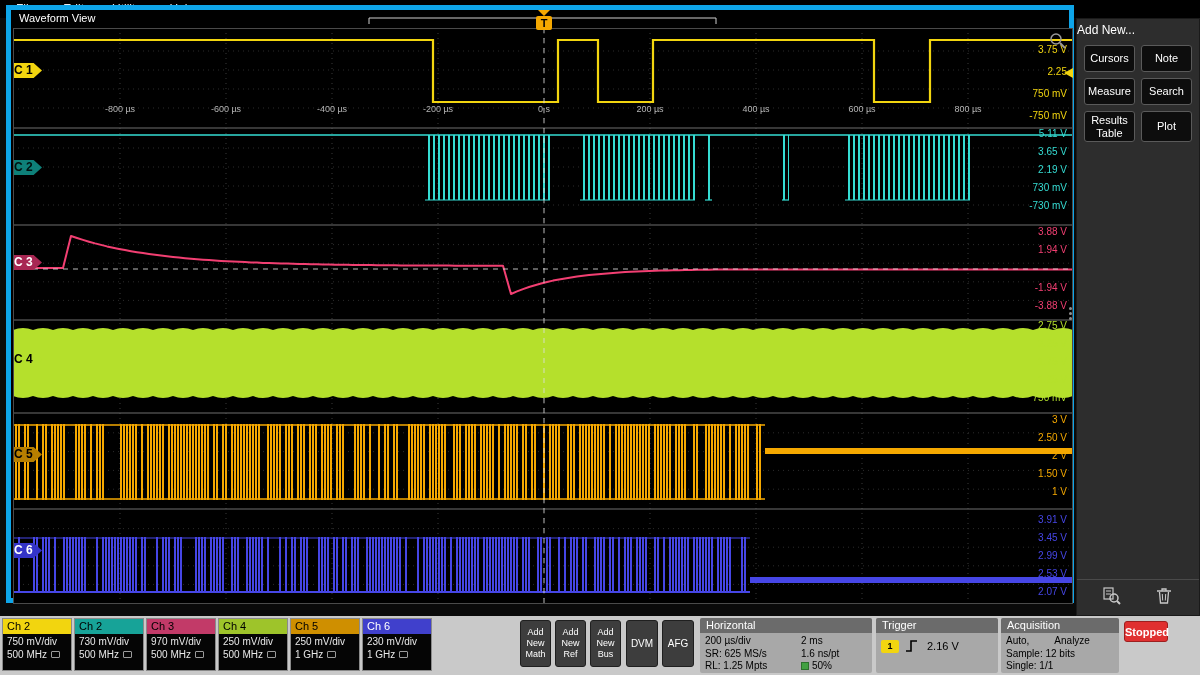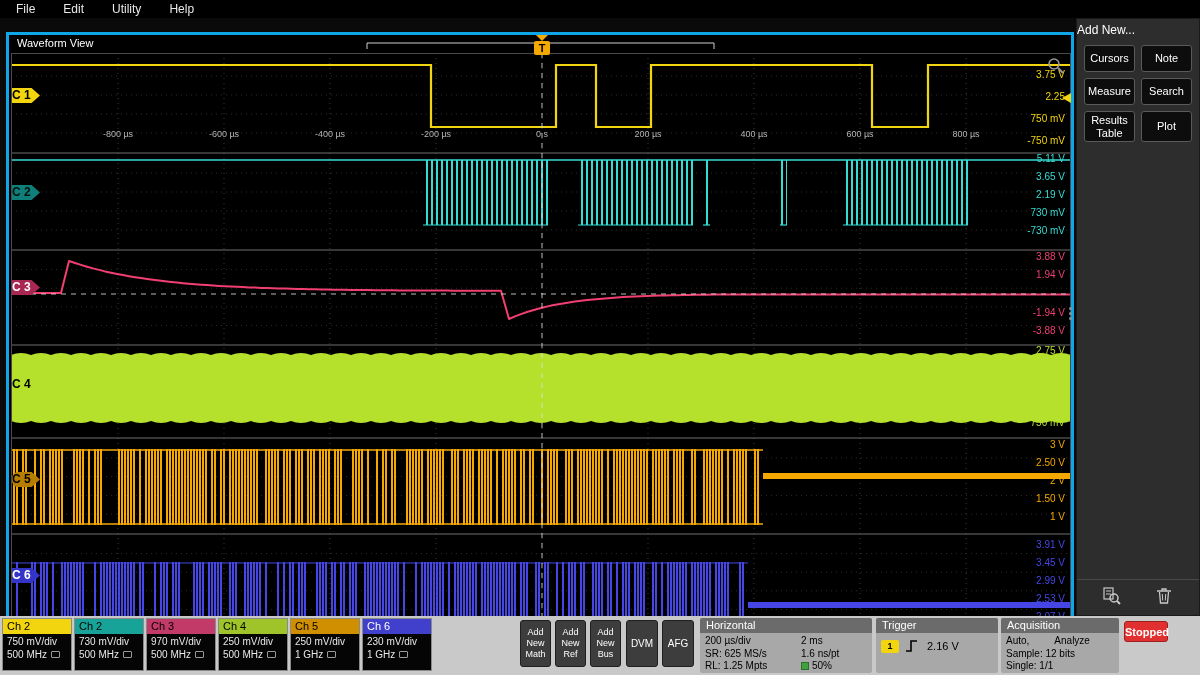--- a/index.html
+++ b/index.html
@@ -2,21 +2,21 @@
 <html><head>
 <meta charset="utf-8">
 <style>
   *{box-sizing:border-box;margin:0;padding:0}
   html,body{width:1200px;height:675px}
   body{position:relative;background:#0a0a0a;font-family:"Liberation Sans",sans-serif;overflow:hidden}
 
   #menu-bar{position:absolute;left:0;top:0;width:1200px;height:18px;background:#000;display:flex;align-items:center;gap:28px;padding-left:16px}
   .menu-item{color:#e8e8e8;font-size:12px;cursor:default}
 
-  #wave-window{position:absolute;left:6px;top:32px;width:1068px;height:598px;background:#000;border:3px solid #0ea5e9}
+  #wave-window{position:absolute;left:6px;top:5px;width:1068px;height:598px;background:#000;border:5px solid #0ea5e9}
   #wv-title{position:absolute;left:8px;top:2px;color:#fff;font-size:11px}
   #overview-svg{position:absolute;left:0;top:0;width:1068px;height:24px;overflow:visible;z-index:6}
   #plot-area{position:absolute;left:2px;top:18px;width:1060px;height:576px}
   #wave-svg{position:absolute;left:0;top:0;background:#000}
   #time-axis .time-label{position:absolute;width:60px;top:76px;text-align:center;color:#b5b5b5;font-size:9px}
   #scale-labels .scale-label{position:absolute;right:6px;font-size:10px;white-space:nowrap}
   .plot-badge{position:absolute;left:1px;width:28px;height:15px;font-size:12px;font-weight:bold;line-height:15px;padding-left:0;clip-path:polygon(0 0,70% 0,100% 50%,70% 100%,0 100%)}
   #trigger-arrow{position:absolute;right:0;top:40px;width:0;height:0;border-top:5px solid transparent;border-bottom:5px solid transparent;border-right:9px solid #f2d50f}
   #plot-zoom{position:absolute;right:6px;top:4px}
 
@@ -541,21 +541,21 @@
         <div class="scale-label" style="top: 504px; color: rgb(70, 70, 230);">3.45 V</div>
         <div class="scale-label" style="top: 522px; color: rgb(70, 70, 230);">2.99 V</div>
         <div class="scale-label" style="top: 540px; color: rgb(70, 70, 230);">2.53 V</div>
         <div class="scale-label" style="top: 558px; color: rgb(70, 70, 230);">2.07 V</div>
       </div>
     <div id="plot-badges">
         <div class="plot-badge" style="top: 35px; background: rgb(242, 213, 15); color: rgb(0, 0, 0);">C 1</div>
         <div class="plot-badge" style="top: 132px; background: rgb(14, 128, 121); color: rgb(0, 17, 16);">C 2</div>
         <div class="plot-badge" style="top: 227px; background: rgb(168, 39, 83); color: rgb(255, 255, 255);">C 3</div>
         <div class="plot-badge" style="top: 324px; background: rgb(181, 224, 44); color: rgb(0, 0, 0);">C 4</div>
-        <div class="plot-badge" style="top: 419px; background: rgb(182, 126, 0); color: rgb(0, 0, 0); border-radius: 6px;">C 5</div>
+        <div class="plot-badge" style="top: 419px; background: rgb(182, 126, 0); color: rgb(0, 0, 0);">C 5</div>
         <div class="plot-badge" style="top: 515px; background: rgb(52, 52, 200); color: rgb(255, 255, 255);">C 6</div>
       </div>
     <div id="trigger-arrow"></div>
     <svg id="plot-zoom" width="18" height="18">
       <circle cx="7" cy="7" r="5" fill="none" stroke="#9a9a9a" stroke-width="1.5"></circle>
       <line x1="11" y1="11" x2="16" y2="16" stroke="#9a9a9a" stroke-width="2"></line>
     </svg>
   </div>
 </div>
 

